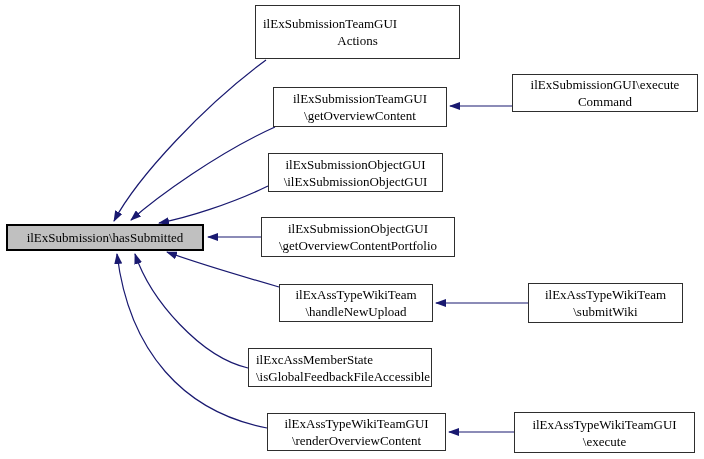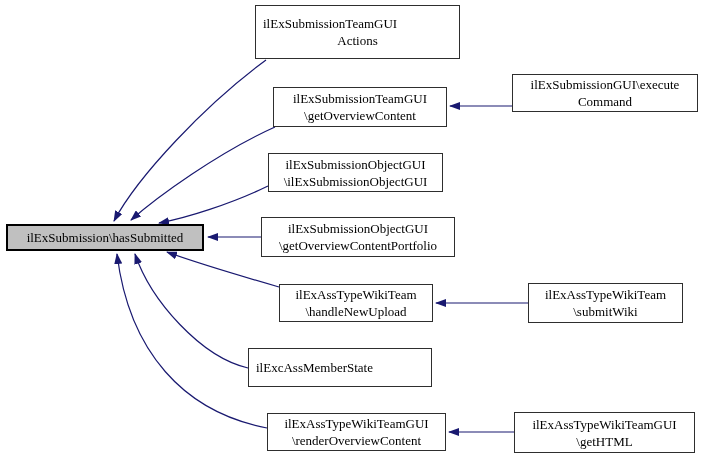--- a/index.html
+++ b/index.html
@@ -88,35 +88,36 @@
     <span class="ln">\getOverviewContentPortfolio</span>
   </div>
 
   <div class="node" style="left:279px; top:284px; width:154px; height:38px;">
     <span class="ln">ilExAssTypeWikiTeam</span>
     <span class="ln">\handleNewUpload</span>
   </div>
 
   <div class="node" style="left:248px; top:348px; width:184px; height:39px;">
     <span class="ln left">ilExcAssMemberState</span>
+    <span class="ln left">\isGlobalFeedbackFileAccessible</span>
   </div>
 
   <div class="node" style="left:267px; top:413px; width:179px; height:38px;">
     <span class="ln">ilExAssTypeWikiTeamGUI</span>
     <span class="ln">\renderOverviewContent</span>
   </div>
 
   <div class="node" style="left:512px; top:74px; width:186px; height:38px;">
     <span class="ln">ilExSubmissionGUI\execute</span>
     <span class="ln">Command</span>
   </div>
 
   <div class="node" style="left:528px; top:283px; width:155px; height:40px;">
     <span class="ln">ilExAssTypeWikiTeam</span>
     <span class="ln">\submitWiki</span>
   </div>
 
   <div class="node" style="left:514px; top:412px; width:181px; height:41px;">
     <span class="ln">ilExAssTypeWikiTeamGUI</span>
-    <span class="ln">\getHTML</span>
+    <span class="ln">\execute</span>
   </div>
 
 </div>
 
 </body></html>

